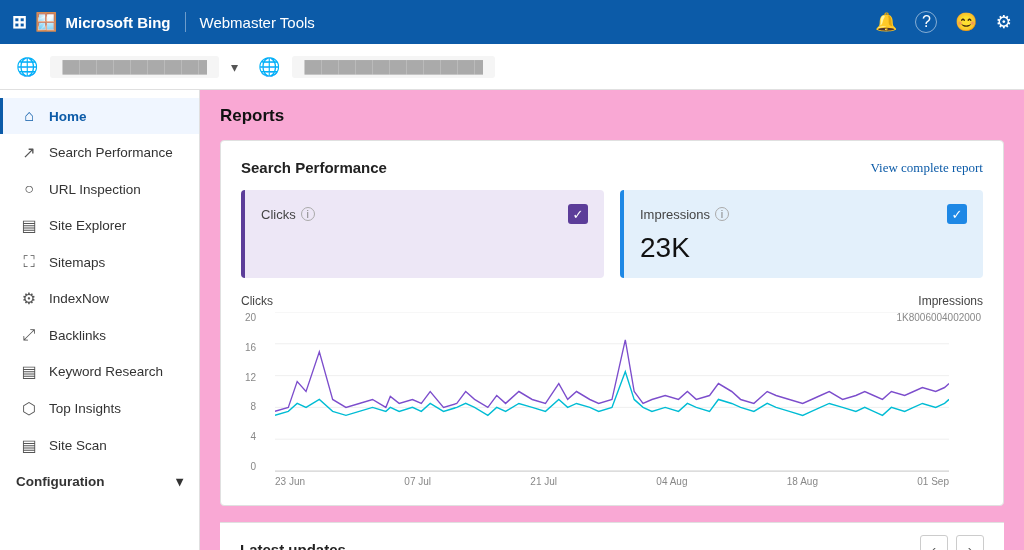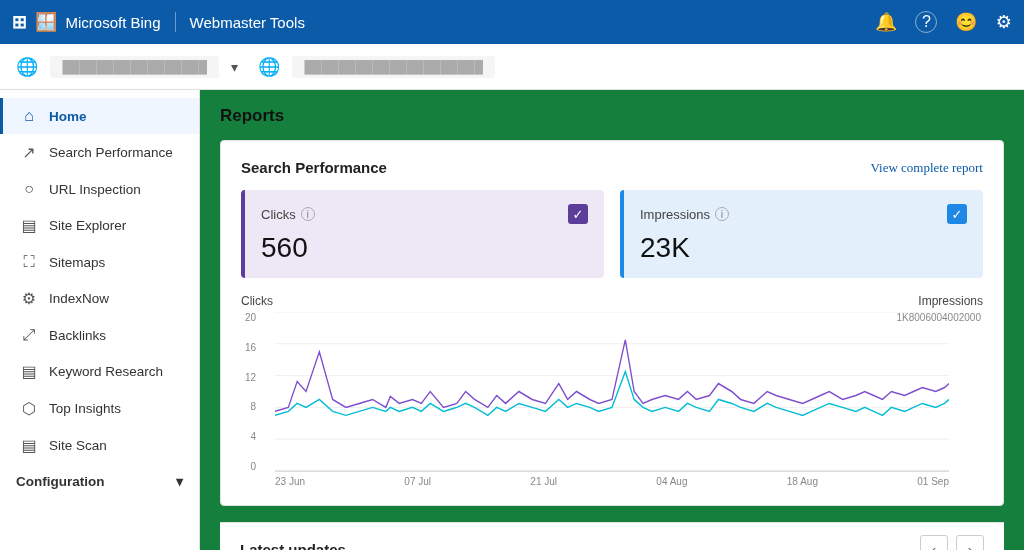--- a/index.html
+++ b/index.html
@@ -69,21 +69,21 @@
       color: #333;
       font-size: 13.5px;
       font-weight: 600;
     }
 
     
     .main-content {
       flex: 1;
       overflow-y: auto;
       padding: 16px 20px;
-      background: #15803d;
+      background: #f9a8d4;
     }
     .reports-title {
       font-size: 17px;
       font-weight: 600;
       color: #111;
       margin-bottom: 14px;
     }
 
     
     .card {
@@ -148,21 +148,21 @@
     .nav-arrows { display: flex; gap: 8px; }
     .nav-arrow { width: 28px; height: 28px; border: 1px solid #ccc; border-radius: 3px; display: flex; align-items: center; justify-content: center; cursor: pointer; color: #555; font-size: 13px; background: white; }
   </style>
 </head>
 <body>
 
 <nav class="top-nav">
   <div class="top-nav-logo">
     <span style="font-size:18px;">⊞</span>
     <span style="font-size:18px;">🪟</span>
-    <span style="font-weight:400;">Microsoft Bing</span>
+    <span style="font-weight:700;">Microsoft Bing</span>
   </div>
   <div class="top-nav-divider"></div>
   <span class="top-nav-title">Webmaster Tools</span>
   <div class="top-nav-right">
     <span>🔔</span>
     <span style="font-size:16px;border:1px solid rgba(255,255,255,0.5);border-radius:50%;width:22px;height:22px;display:inline-flex;align-items:center;justify-content:center;">?</span>
     <span>😊</span>
     <span>⚙</span>
   </div>
 </nav>
@@ -235,21 +235,20 @@
 
       <div class="stat-boxes">
         <div class="stat-box clicks">
           <div class="stat-box-top">
             <span class="stat-box-label">
               <span>Clicks</span>
               <span class="info">i</span>
             </span>
             <span class="stat-box-checkbox clicks-cb">✓</span>
           </div>
-          <div class="stat-box-value">560</div>
         </div>
         <div class="stat-box impressions">
           <div class="stat-box-top">
             <span class="stat-box-label">
               <span>Impressions</span>
               <span class="info">i</span>
             </span>
             <span class="stat-box-checkbox impressions-cb">✓</span>
           </div>
           <div class="stat-box-value">23K</div>

